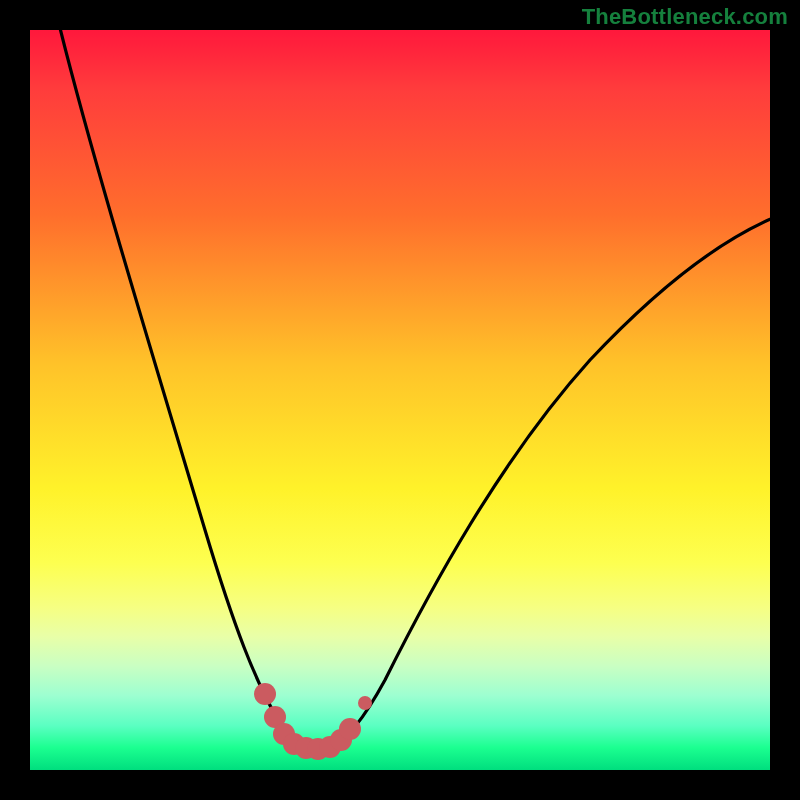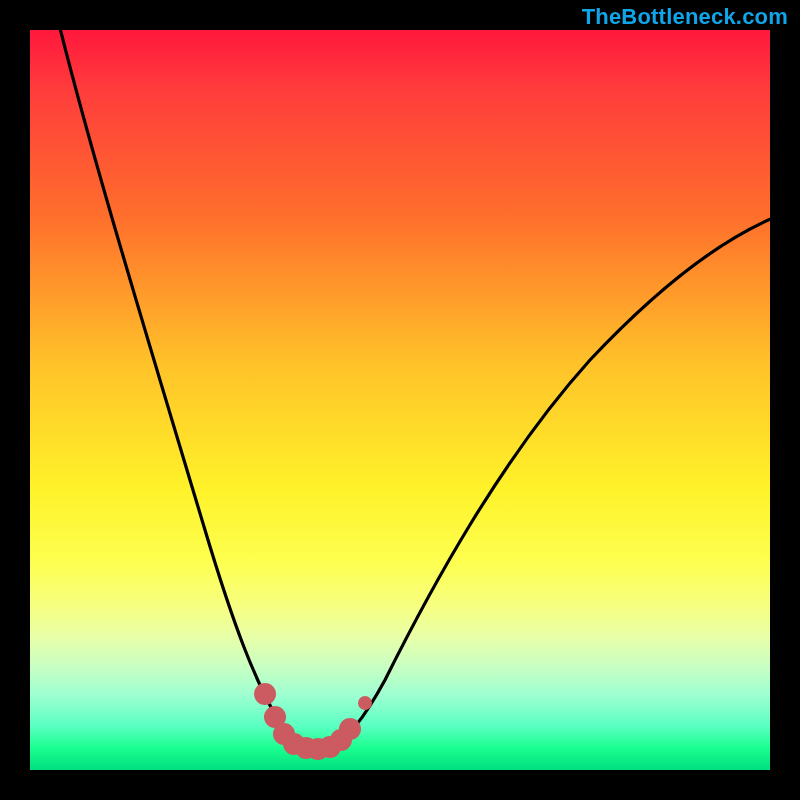--- a/index.html
+++ b/index.html
@@ -30,21 +30,21 @@
       #5bffc2 94%,
       #1bff90 97%,
       #00de7e 100%
     );
   }
   .watermark {
     position: absolute;
     top: 4px;
     right: 12px;
     font: 600 22px Arial, Helvetica, sans-serif;
-    color: #0ea5e9;
+    color: #15803d;
     letter-spacing: 0.2px;
   }
   svg.curve {
     position: absolute;
     left: 0;
     top: 0;
     width: 740px;
     height: 740px;
   }
   .marker {

